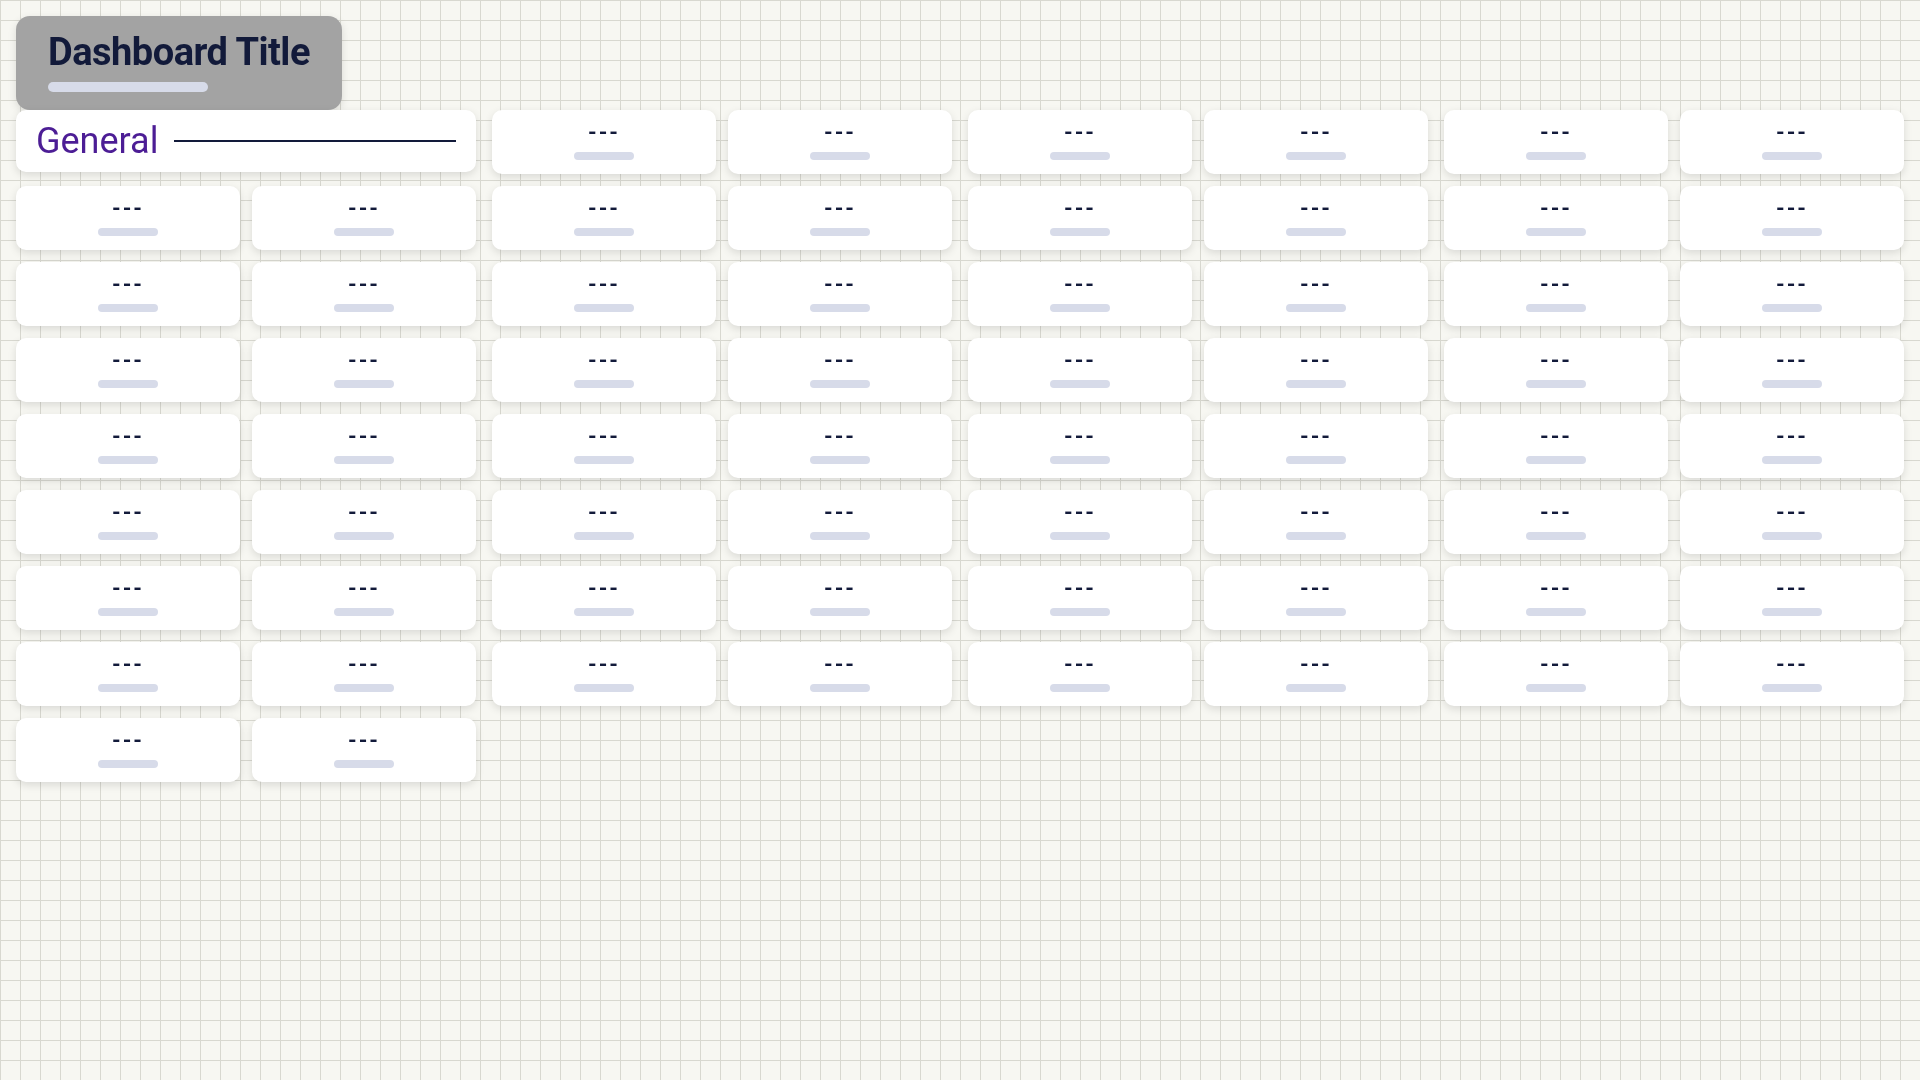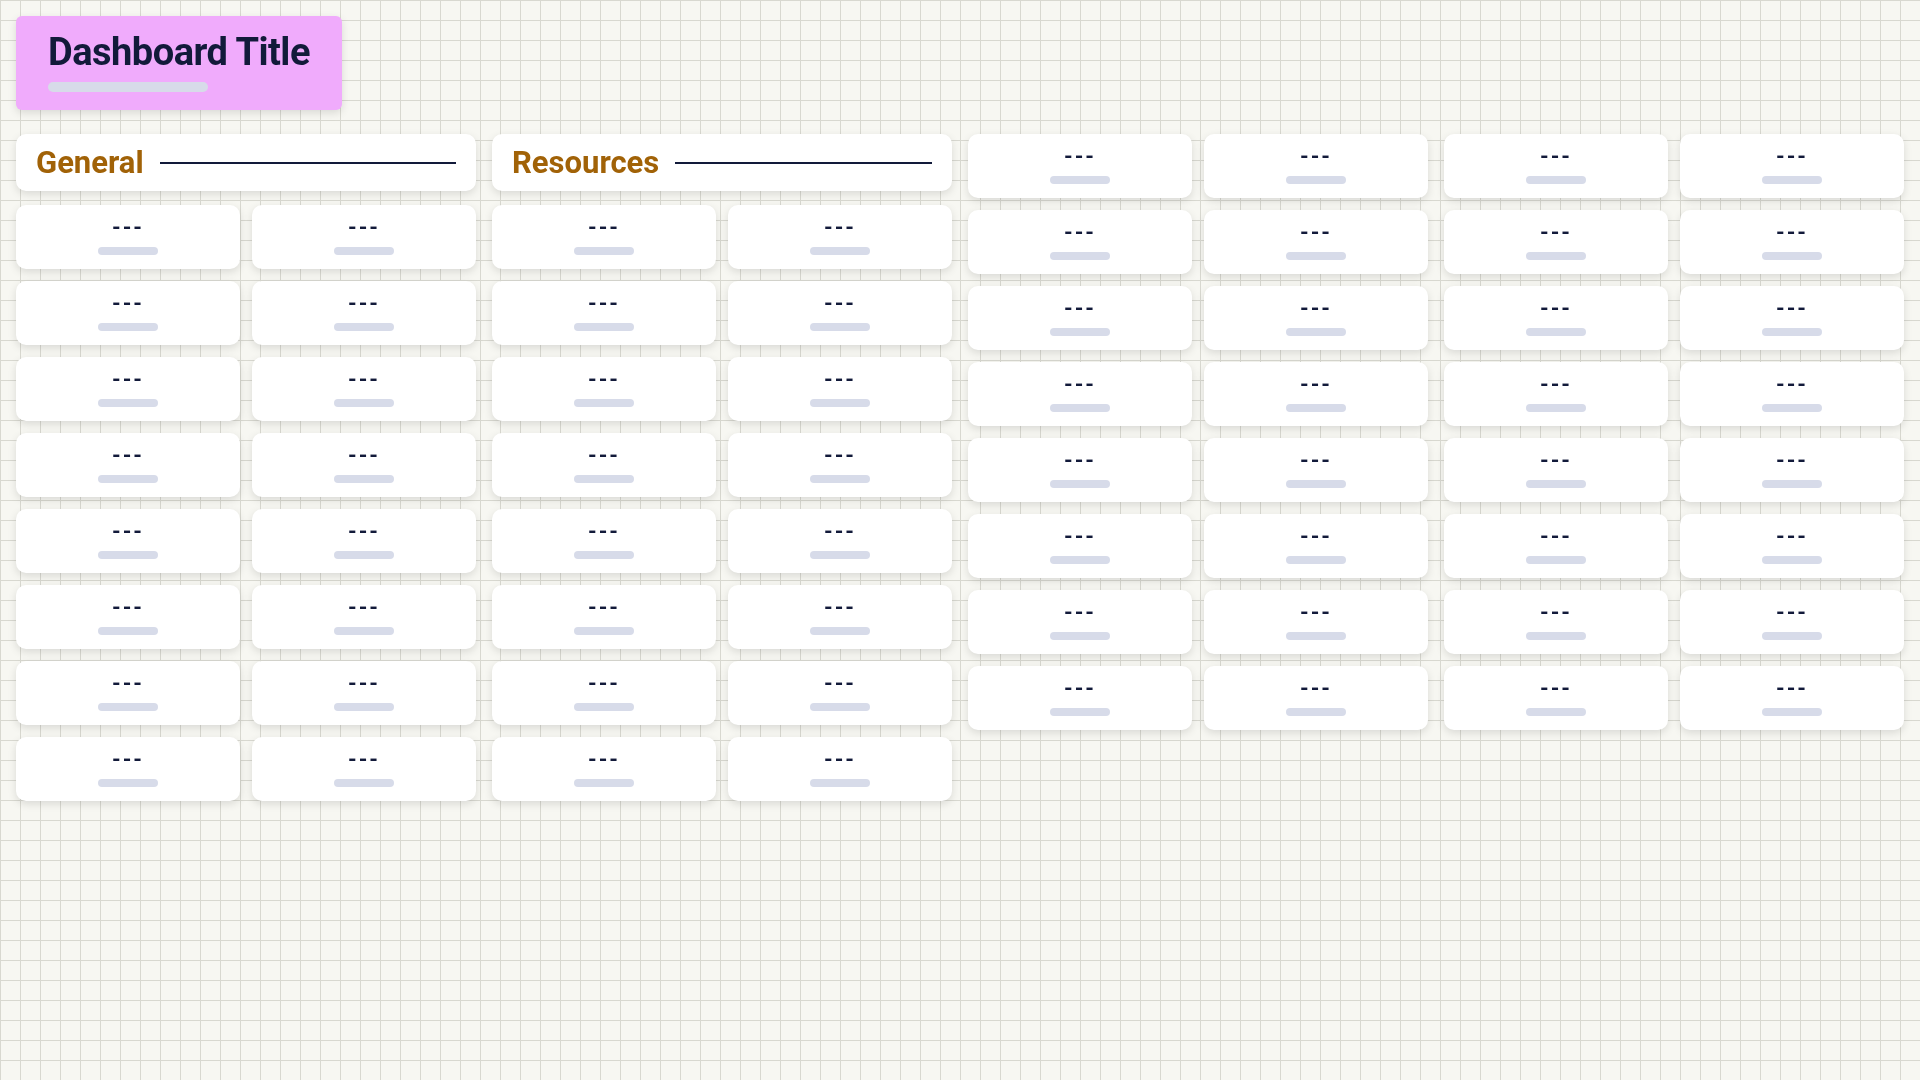--- a/index.html
+++ b/index.html
@@ -9,25 +9,24 @@
     background-color: #f7f7f2;
     background-image:
       linear-gradient(#d8d8d0 1px, transparent 1px),
       linear-gradient(90deg, #d8d8d0 1px, transparent 1px);
     background-size: 20px 20px;
     padding: 16px;
   }
 
   .title-card {
     display: inline-block;
-    background: #f0abfc;
-    border-radius: 6px;
+    background: #a3a3a3;
+    border-radius: 14px;
     padding: 14px 32px 18px 32px;
     box-shadow: 0 3px 8px rgba(0,0,0,0.12);
-    margin-bottom: 24px;
   }
   .title-card h1 {
     font-size: 38px;
     font-weight: 700;
     color: #121a3a;
     letter-spacing: -0.5px;
     margin-bottom: 8px;
   }
   .title-sub {
     width: 160px;
@@ -49,23 +48,23 @@
     background: #ffffff;
     border-radius: 10px;
     padding: 10px 20px;
     box-shadow: 0 3px 8px rgba(0,0,0,0.12);
     display: flex;
     align-items: center;
     gap: 16px;
     margin-bottom: 14px;
   }
   .section-header .label {
-    font-size: 31px;
-    font-weight: 700;
-    color: #a16207;
+    font-size: 36px;
+    font-weight: 400;
+    color: #4c1d95;
     white-space: nowrap;
   }
   .section-header .rule {
     flex: 1;
     height: 0;
     border-top: 2.5px solid #121a3a;
   }
 
   .cards {
     display: grid;
@@ -176,24 +175,20 @@
           <div class="sub"></div>
         </div>
         <div class="card">
           <div class="val">---</div>
           <div class="sub"></div>
         </div>
       </div>
   </div>
 
   <div class="col">
-    <div class="section-header">
-      <span class="label">Resources</span>
-      <span class="rule"></span>
-    </div>
     <div class="cards">
         <div class="card">
           <div class="val">---</div>
           <div class="sub"></div>
         </div>
         <div class="card">
           <div class="val">---</div>
           <div class="sub"></div>
         </div>
         <div class="card">

